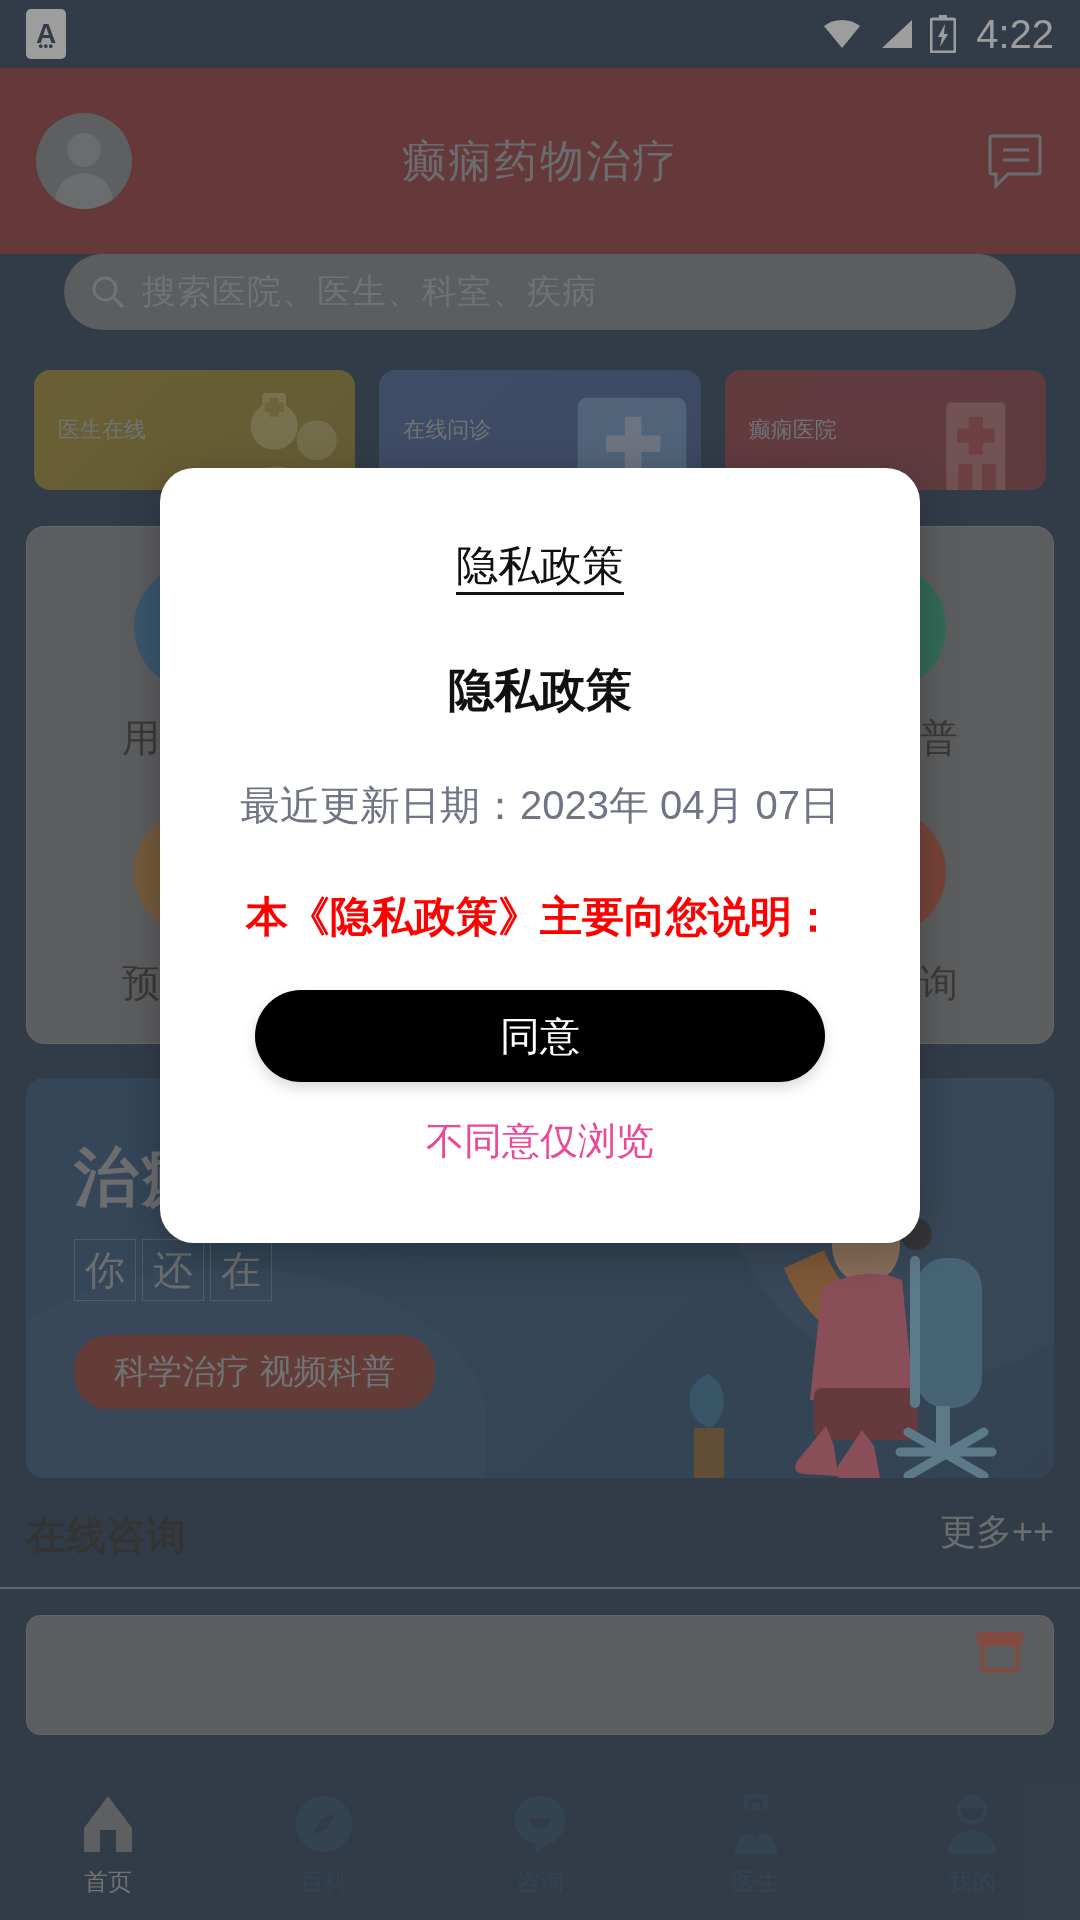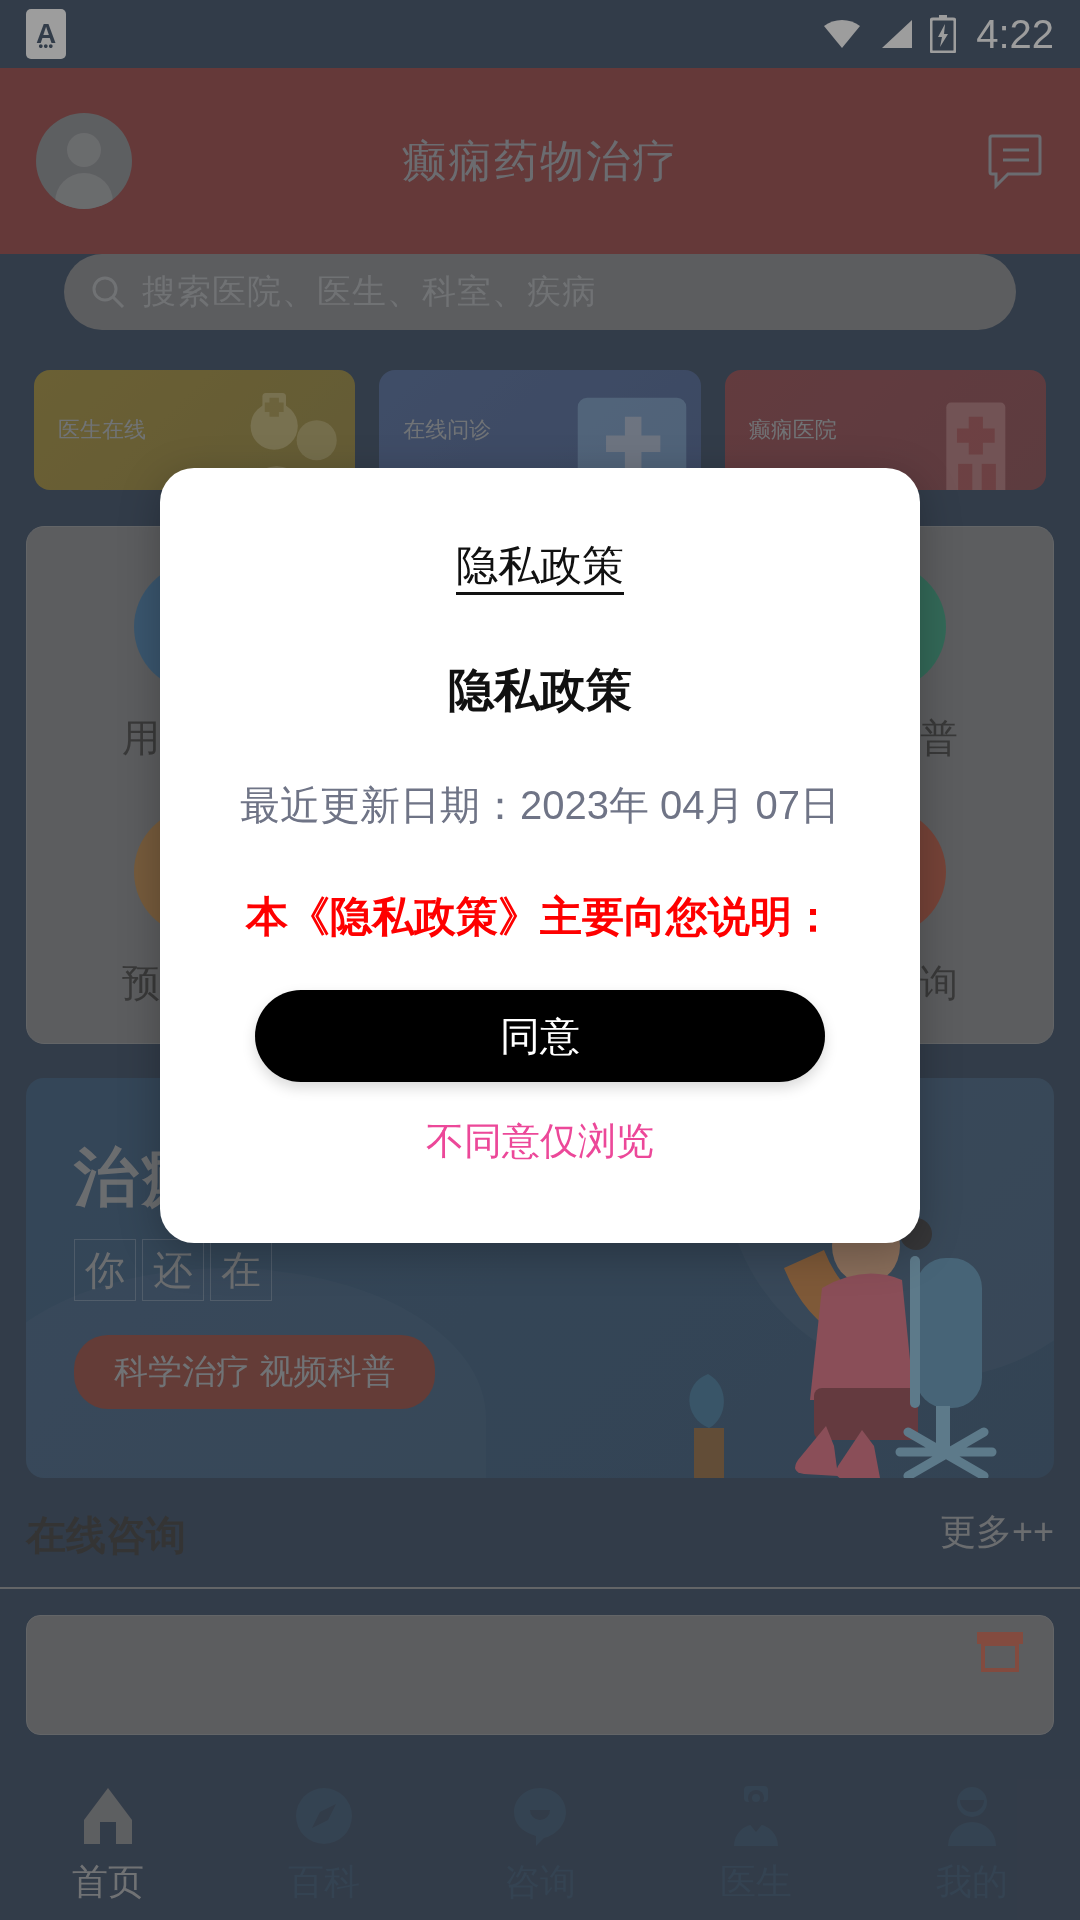--- a/index.html
+++ b/index.html
@@ -192,21 +192,21 @@
     width: 1080px; height: 150px;
     background: #0d2340;
     display: flex; align-items: center;
     z-index: 4;
   }
   .navitem {
     flex: 1; display: flex; flex-direction: column;
     align-items: center; gap: 10px;
   }
   .navitem svg { width: 64px; height: 64px; }
-  .navitem .nlbl { font-size: 36px; color: #123354; }
+  .navitem .nlbl { font-size: 24px; color: #123354; }
   .navitem.active svg path,
   .navitem.active svg circle,
   .navitem.active svg polygon { fill: #6f7277; }
   .navitem.active .nlbl { color: #9a9da2; }
 
   
   .dim {
     position: absolute; inset: 0;
     background: rgba(80,80,80,.56);
     z-index: 8;

